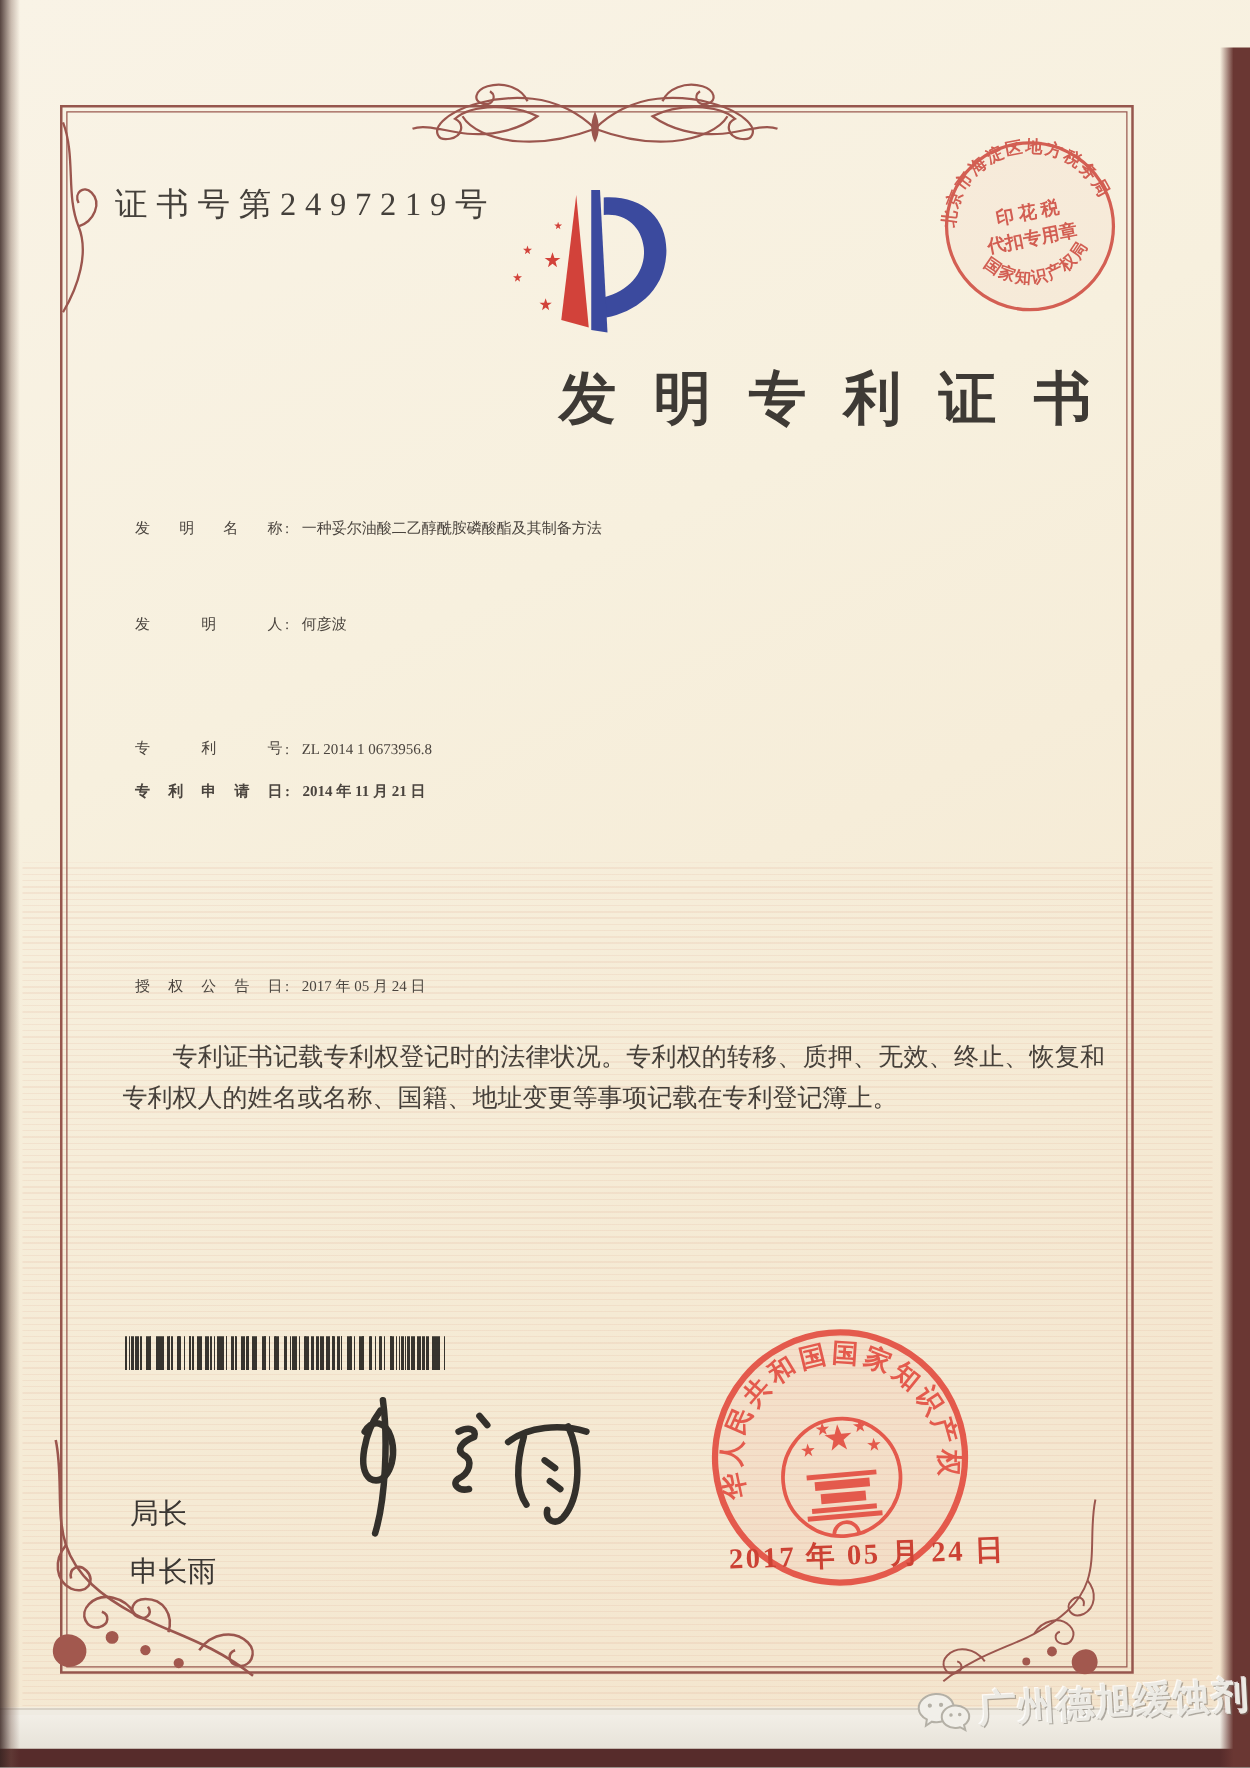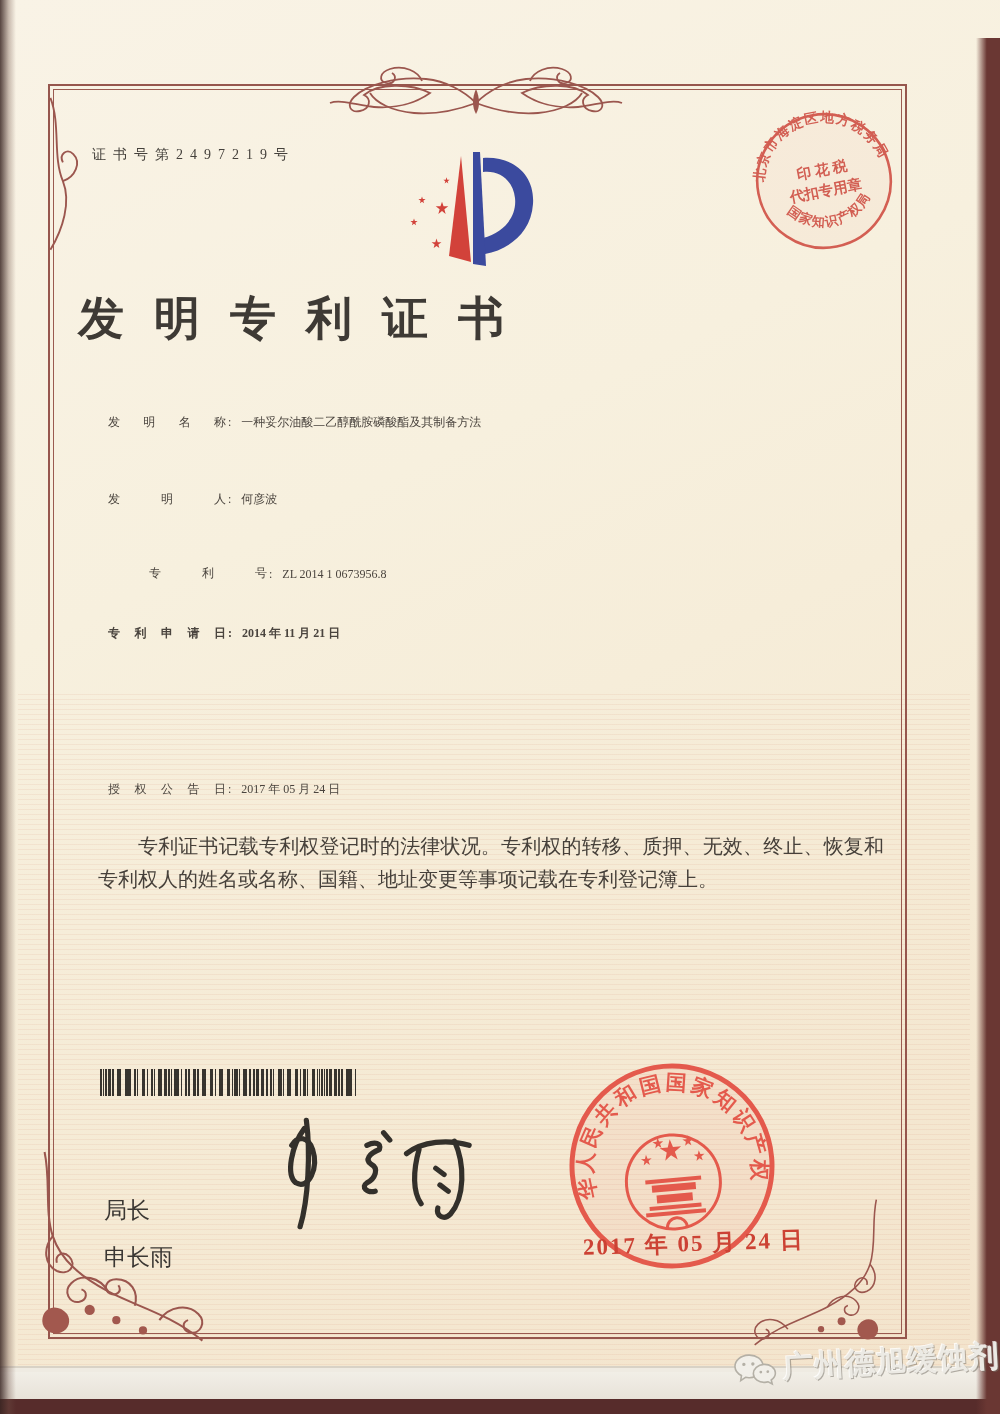--- a/index.html
+++ b/index.html
@@ -15,31 +15,31 @@
   }
   
   .frame{position:absolute; left:48px; top:84px; width:855px; height:1251px; border:2px solid #96564d; z-index:2;}
   .frame-inner{position:absolute; inset:3px; border:1px solid #9a5a50;}
   .ornament{position:absolute; z-index:3; pointer-events:none;}
   .orn-top{left:326px; top:50px; width:300px; height:88px;}
   .orn-bl{left:36px; top:1150px; width:175px; height:205px;}
   .orn-br{left:728px; top:1198px; width:175px; height:158px; transform:scaleX(-1);}
   .orn-tl{left:40px; top:92px; width:52px; height:170px;}
 
-  .cert-no{position:absolute; left:92px; top:146px; z-index:4; font-size:14px; letter-spacing:7px; color:#44403b;text-align:center;}
+  .cert-no{position:absolute; left:92px; top:146px; z-index:4; font-size:26px; letter-spacing:7px; color:#44403b;text-align:center;}
   .logo{position:absolute; left:406px; top:146px; width:142px; height:140px; z-index:4;}
   .tax-stamp{position:absolute; left:751px; top:108px; width:146px; height:146px; z-index:5; transform:rotate(-11deg); opacity:.92;}
 
-  .title{position:absolute; left:48px; top:288px; width:855px; z-index:4; text-align:left;
+  .title{position:absolute; left:48px; top:288px; width:855px; z-index:4; text-align:right;
          font-size:46px; font-weight:600; letter-spacing:30px; padding-left:30px; box-sizing:border-box; color:#3e3a35;}
 
   .field-row{position:absolute; left:108px; z-index:4; font-size:12px; white-space:nowrap; color:#4a443e;}
   .flabel{display:inline-block; width:118px; text-align:justify; text-align-last:justify; vertical-align:bottom;}
   .colon{margin:0 10px 0 2px;}
-  .fr0{top:414px;} .fr1{top:491px;} .fr2{top:565px;margin-left:41px;} .fr3{top:625px;font-weight:bold;} .fr4{top:707px;} .fr5{top:781px;}
+  .fr0{top:414px;} .fr1{top:491px;} .fr2{top:590px;} .fr3{top:625px;font-weight:bold;} .fr4{top:707px;} .fr5{top:781px;}
 
   .body-text{position:absolute; left:98px; top:830px; width:786px; z-index:4; font-size:20px; line-height:32.5px; text-align:justify;}
   .body-text p{margin:0 0 8px; text-indent:2em;}
 
   .barcode{position:absolute; left:100px; top:1069px; width:256px; height:27px; z-index:4; opacity:.88;
     background:
       repeating-linear-gradient(90deg,#1d1b18 0 2px,transparent 2px 3px,#1d1b18 3px 4px,transparent 4px 8px,#1d1b18 8px 11px,transparent 11px 13px,#1d1b18 13px 14px,transparent 14px 17px),
       repeating-linear-gradient(90deg,transparent 0 5px,#1d1b18 5px 7px,transparent 7px 12px,#1d1b18 12px 13px,transparent 13px 19px,#1d1b18 19px 21px,transparent 21px 23px);
   }
 

